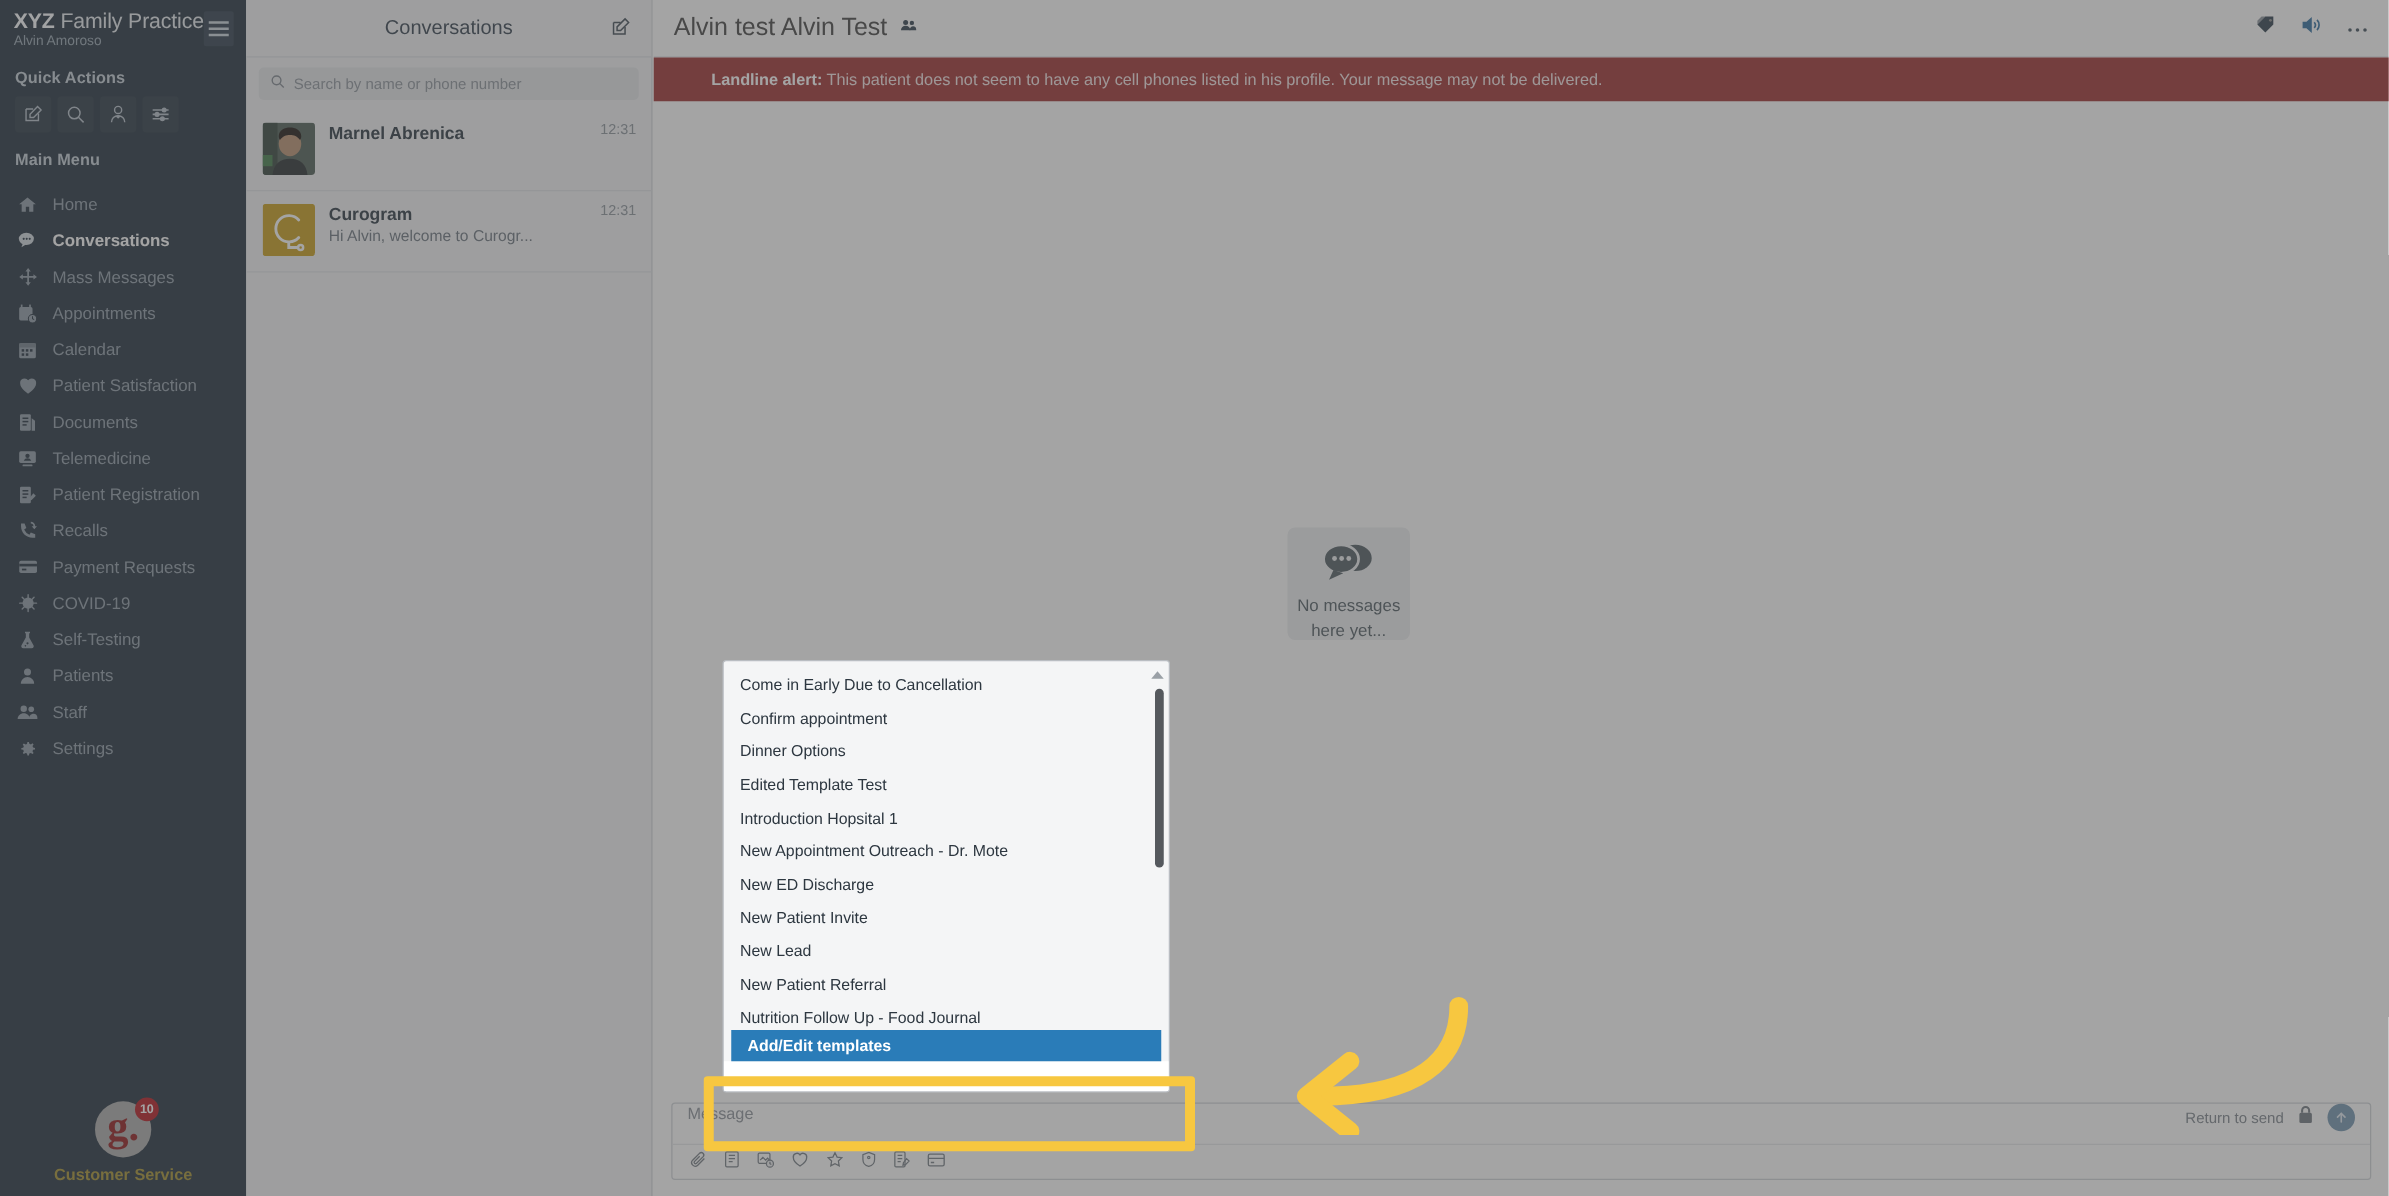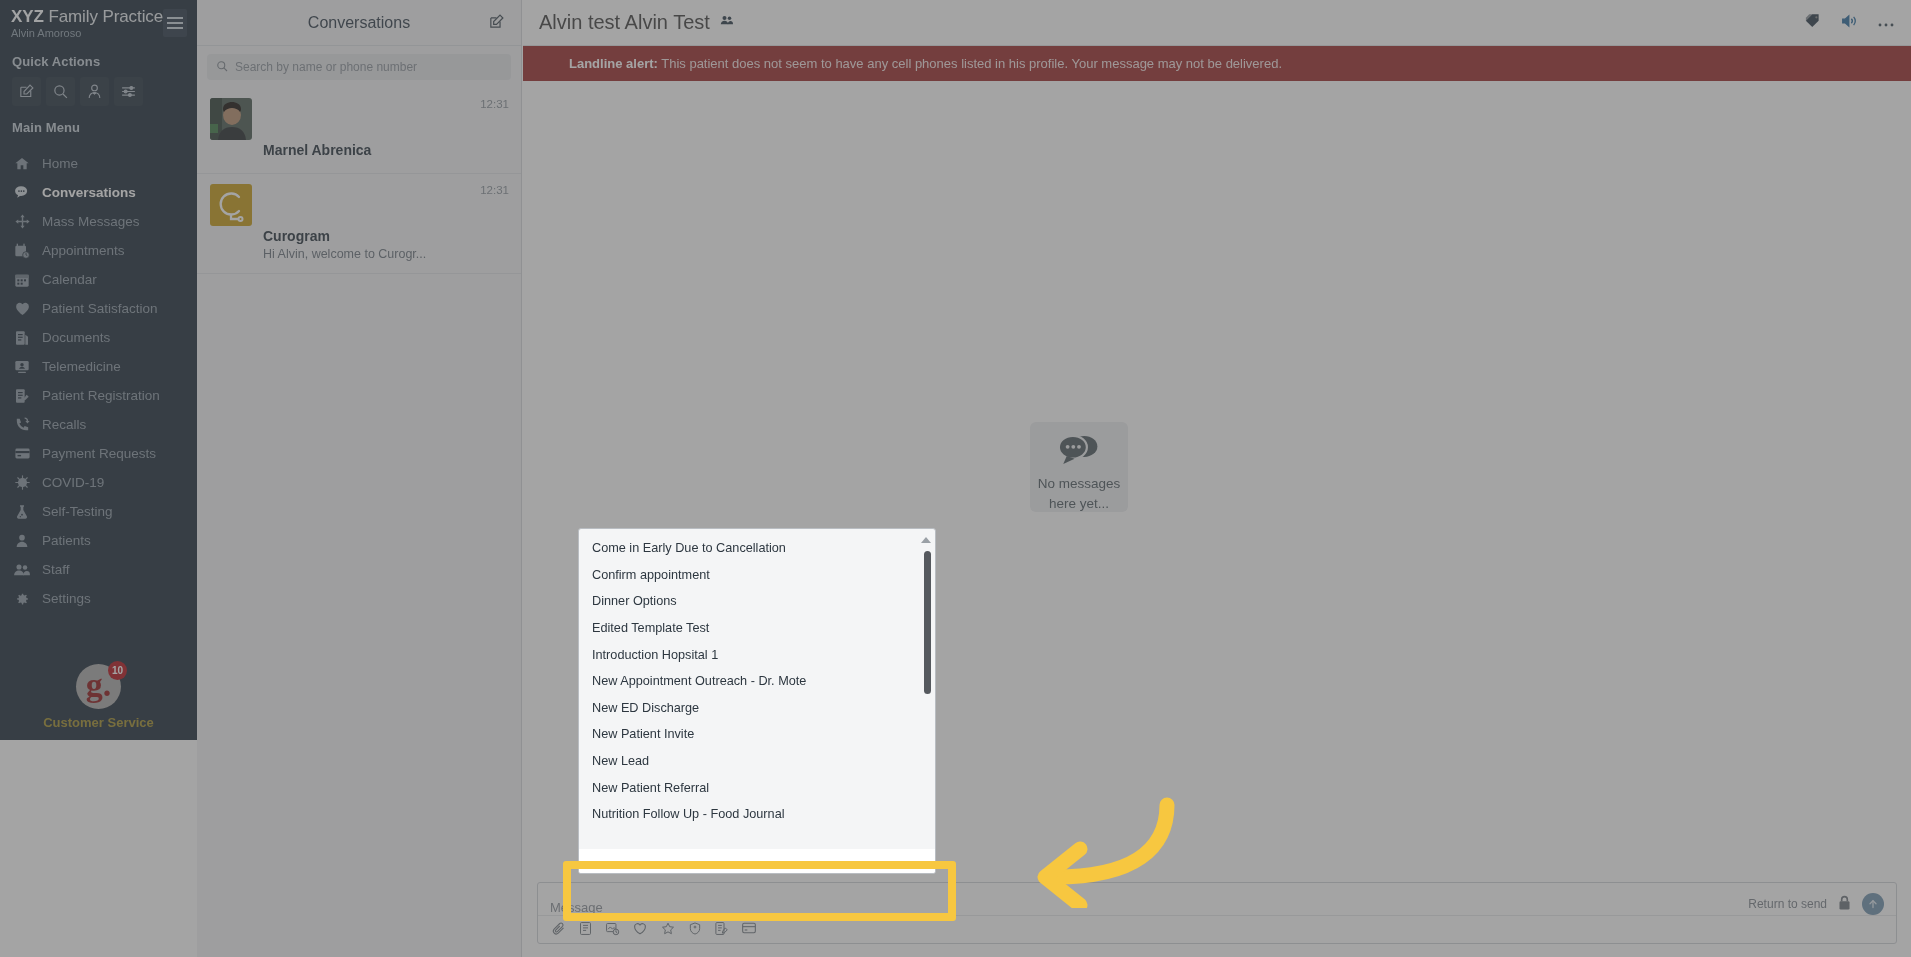--- a/index.html
+++ b/index.html
@@ -7,21 +7,21 @@
     width: 1911px; height: 957px;
     overflow: hidden;
     font-family: "Liberation Sans", sans-serif;
     background: #ffffff;
   }
   #root { position: relative; width: 1911px; height: 957px; }
 
   
   .sidebar {
     position: absolute; left: 0; top: 0;
-    width: 197px; height: 740px;
+    width: 197px; height: 957px;
     background: #1d2b39;
     color: #8b99a6;
     overflow: hidden;
   }
   .brand-row {
     display: flex; align-items: flex-start; justify-content: space-between;
     padding: 8px 10px 0 11px;
   }
   .brand-text { line-height: 1.08; }
   .brand-title { font-size: 17px; color: #e6ebef; letter-spacing: -0.1px; white-space: nowrap;}
@@ -91,21 +91,21 @@
     font-size: 12px; color: #6d7680; width: 100%;
     font-family: "Liberation Sans", sans-serif;
   }
   .search-box input::placeholder { color: #8b929a; }
 
   .conv-row {
     display: flex; gap: 11px; padding: 10px 12px 12px 13px;
     border-bottom: 1px solid #dfe2e6; position: relative;
   }
   .conv-avatar { width: 42px; height: 42px; border-radius: 3px; flex: none; overflow: hidden; }
-  .conv-main { flex: 1 1 auto; min-width: 0; margin-top: 44px; }
+  .conv-main { flex: 1 1 auto; min-width: 0; }
   .conv-name { font-size: 14px; font-weight: bold; color: #26323d; }
   .conv-preview { font-size: 12.5px; color: #69727c; margin-top: 3px; white-space: nowrap; overflow: hidden; text-overflow: ellipsis; }
   .conv-time { font-size: 11.5px; color: #8a929a; flex: none; }
 
   
   .main {
     position: absolute; left: 523px; top: 0; right: 0; bottom: 0;
     background: #ffffff; display: flex; flex-direction: column;
   }
   .main-head {
@@ -125,21 +125,21 @@
     width: 98px; height: 90px; background: #eceef0; border-radius: 6px;
     display: flex; flex-direction: column; align-items: center; padding-top: 11px;
   }
   .empty-card .etext { font-size: 13.5px; color: #4c585f; text-align: center; line-height: 1.45; margin-top: 5px;}
 
   
   .composer {
     margin: 0 14px 13px 14px; border: 1px solid #cfd3d7; border-radius: 3px;
     background: #fff; height: 62px; position: relative;
   }
-  .composer-input-row { display: flex; align-items: flex-end; height: 32px; padding: 0 12px; }
+  .composer-input-row { display: flex; align-items: flex-start; height: 32px; padding: 0 12px; }
   .composer-input-row .cplaceholder { font-size: 13px; color: #8a9098; }
   .composer-right { margin-left: auto; display: flex; align-items: center; gap: 10px; }
   .return-send { font-size: 12px; color: #7b838b; }
   .send-btn { width: 22px; height: 22px; border-radius: 50%; background: #6f92ad; display:flex;align-items:center;justify-content:center;}
   .composer-tools {
     display: flex; align-items: center; gap: 12px; padding: 0 13px;
     height: 29px; border-top: 1px solid #e6e8ea;
   }
 
   
@@ -614,20 +614,21 @@
       <div class="tpl-item">New ED Discharge</div>
       <div class="tpl-item">New Patient Invite</div>
       <div class="tpl-item">New Lead</div>
       <div class="tpl-item">New Patient Referral</div>
       <div class="tpl-item">Nutrition Follow Up - Food Journal</div>
 
     </div>
     <div class="tpl-sb-arrow"></div>
     <div class="tpl-sb-thumb"></div>
     <div class="tpl-bottom-fill"></div>
+    <div class="tpl-addedit">Add/Edit templates</div>
   </div>
 
   <div class="hl-box"></div>
   <div class="hl-arrow">
     <svg width="180" height="115" viewBox="0 0 180 115" fill="none">
       <path d="M172 12 C 172 55, 140 84, 60 84" stroke="#f7c740" stroke-width="15" stroke-linecap="round"></path>
       <path d="M85 56 L 50 84 L 85 112" stroke="#f7c740" stroke-width="15" stroke-linecap="round" stroke-linejoin="round" fill="none"></path>
     </svg>
   </div>
 

